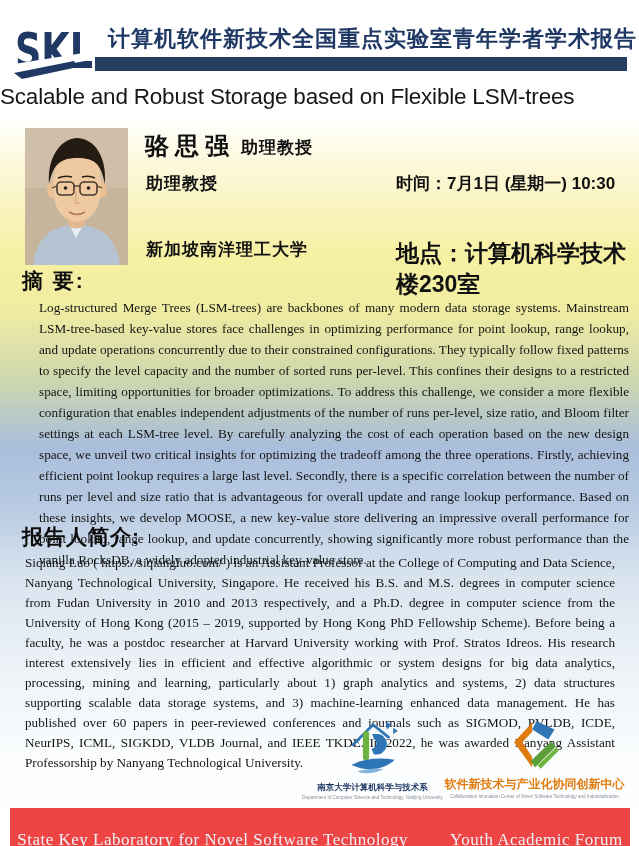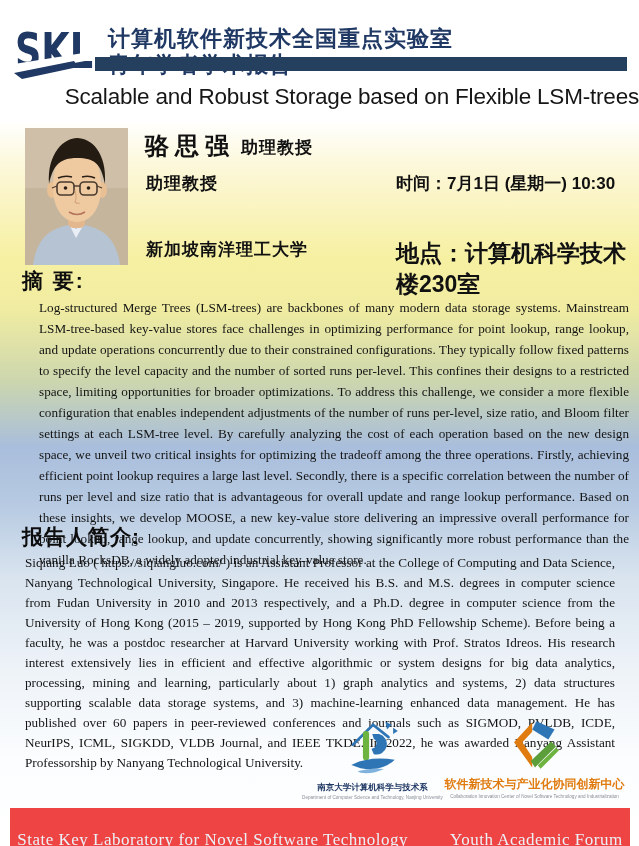--- a/index.html
+++ b/index.html
@@ -8,28 +8,28 @@
     background:#ffffff; overflow:hidden;
     font-family:"Liberation Sans", sans-serif;
     -webkit-font-smoothing:antialiased;
   }
   
   .skl-logo { position:absolute; left:14px; top:24px; width:82px; height:55px; }
   .header-titles {
     position:absolute; left:108px; top:26px; width:522px;
     display:flex; justify-content:space-between; align-items:flex-start;
     color:#1f3864; font-weight:bold; font-size:22px; line-height:26px;
-    letter-spacing:1px; white-space:nowrap;flex-direction:column;
+    letter-spacing:1px; white-space:nowrap;
   }
   .header-bar {
     position:absolute; left:95px; top:57px; width:532px; height:14px;
     background:#24405e;
   }
   .main-title {
-    position:absolute; left:0; top:84px; width:639px; text-align:right;
+    position:absolute; left:0; top:84px; width:639px; text-align:left;
     font-size:22.5px; color:#161616; letter-spacing:-0.2px; font-weight:400;
   }
   
   .grad {
     position:absolute; left:0; top:120px; width:639px; height:726px;
     background:linear-gradient(180deg,
       #ffffff 0%,
       #fcf7d6 7%,
       #f6f0a2 19%,
       #f0eca1 26%,

